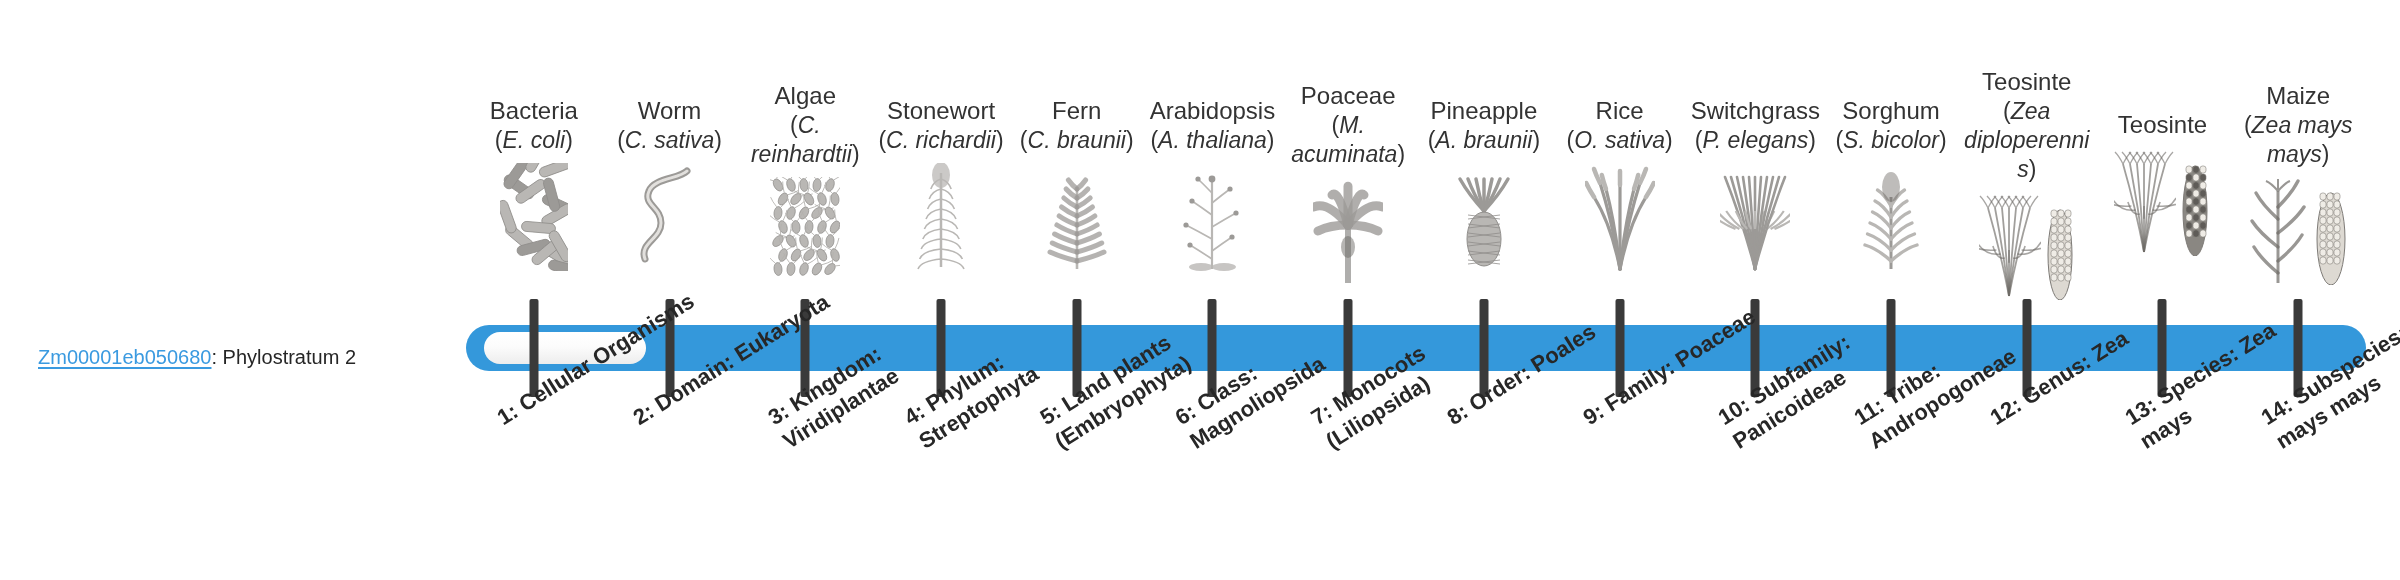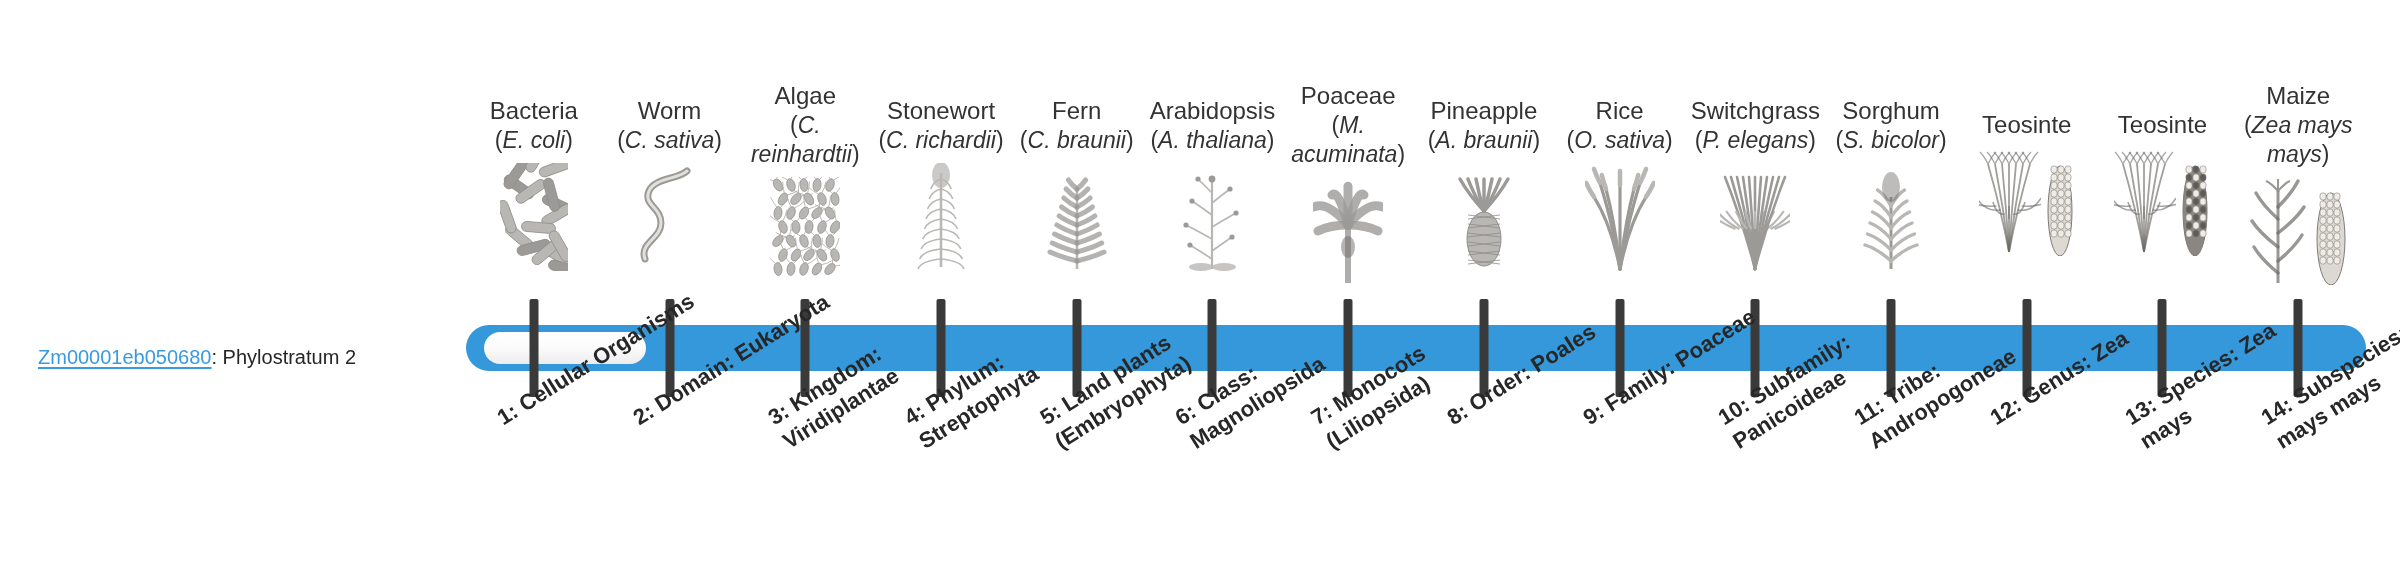--- a/index.html
+++ b/index.html
@@ -554,20 +554,21 @@
           <path d="M35 54 q -8 -12 -16 -16" stroke="#b9b7b4" stroke-width="3.4" fill="none" stroke-linecap="round"></path>
           <path d="M35 54 q 8 -12 16 -16" stroke="#b9b7b4" stroke-width="3.4" fill="none" stroke-linecap="round"></path>
           <path d="M35 43 q -6.75 -12 -13.5 -16" stroke="#b9b7b4" stroke-width="3.4" fill="none" stroke-linecap="round"></path>
           <path d="M35 43 q 6.75 -12 13.5 -16" stroke="#b9b7b4" stroke-width="3.4" fill="none" stroke-linecap="round"></path>
           <ellipse cx="35" cy="24" rx="9" ry="15" fill="#6e6b67" opacity="0.45"></ellipse>
         </svg>
       </div>
     </div>
     <div class="taxon">
       <div class="taxon-common">Teosinte</div>
+      <div class="taxon-latin">(<i>Zea diploperennis</i>)</div>
       <div class="taxon-art">
         <svg width="62" height="108" viewBox="0 0 62 108">
           <path d="M30 104 q -8.4 -44 -21 -88" stroke="#6e6b67" stroke-width="1.8" fill="none" opacity="0.65"></path>
           <path d="M17.4 58 q -23.1 2 -35.699999999999996 -12" stroke="#6e6b67" stroke-width="1.6" fill="none" opacity="0.6"></path>
           <path d="M9 16 q -4 -8 -8 -12 M9 16 q 4 -8 8 -12" stroke="#6e6b67" stroke-width="1.3" fill="none" opacity="0.6"></path>
           <path d="M30 104 q -5.6000000000000005 -44 -14 -88" stroke="#6e6b67" stroke-width="1.8" fill="none" opacity="0.65"></path>
           <path d="M21.6 62 q -15.400000000000002 2 -23.8 -12" stroke="#6e6b67" stroke-width="1.6" fill="none" opacity="0.6"></path>
           <path d="M16 16 q -4 -8 -8 -12 M16 16 q 4 -8 8 -12" stroke="#6e6b67" stroke-width="1.3" fill="none" opacity="0.6"></path>
           <path d="M30 104 q -2.8000000000000003 -44 -7 -88" stroke="#6e6b67" stroke-width="1.8" fill="none" opacity="0.65"></path>
           <path d="M25.8 66 q -7.700000000000001 2 -11.9 -12" stroke="#6e6b67" stroke-width="1.6" fill="none" opacity="0.6"></path>

